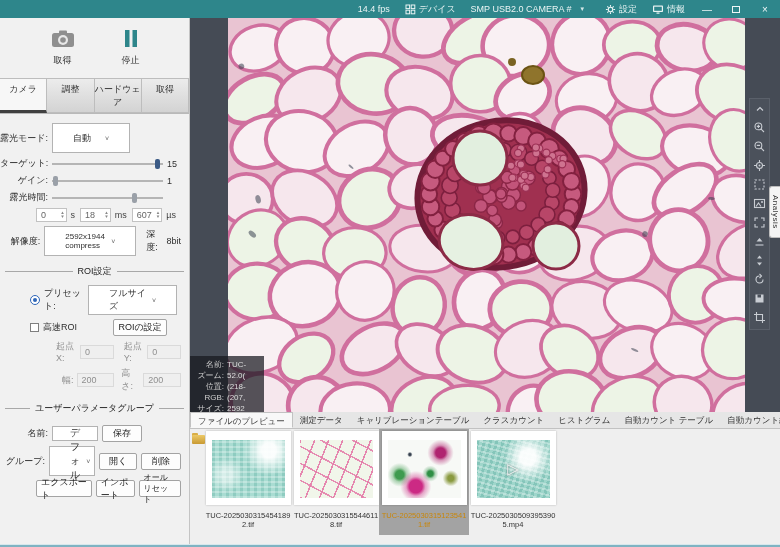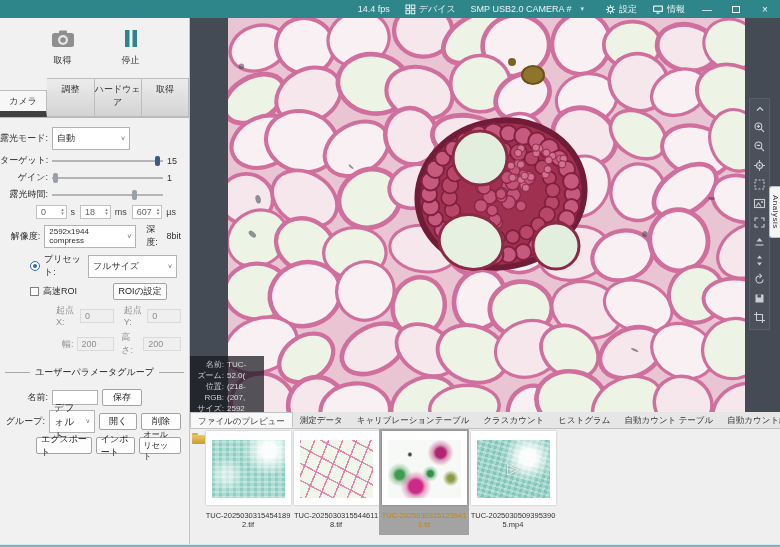--- a/index.html
+++ b/index.html
@@ -18,25 +18,25 @@
   .tb-icon svg { display:block; }
 
   
   .left-panel { position:absolute; left:0; top:18px; width:190px; height:529px;
     background:#f1f1f1; border-right:1px solid #c4c4c4; font-size:9px; color:#2e2e2e; }
   .capbtns { display:flex; justify-content:center; gap:46px; padding:11px 0 7px; }
   .capbtn { display:flex; flex-direction:column; align-items:center; gap:4px; cursor:default; }
   .ltabs { display:flex; margin-top:4px; border-bottom:1px solid #b9b9b9; }
   .ltab { flex:1; text-align:center; padding:4px 0 3px; background:linear-gradient(#ece往cec,#d3d3d3);
     background:linear-gradient(#ececec,#d3d3d3); border:1px solid #bdbdbd; border-left:none; color:#333; }
-  .ltab.active { background:#f7f7f7; border-bottom:6px solid #404040;margin-top:12px; }
+  .ltab.active { background:#f7f7f7; border-bottom:3px solid #404040; }
   .row { display:flex; align-items:center; margin:4px 8px 4px 0; }
   .lbl { width:48px; text-align:right; margin-right:4px; white-space:nowrap; }
-  .dd { background:#fff; border:1px solid #b3b3b3; height:23px; flex:0 0 auto;
-    display:flex; align-items:center; justify-content:space-between; padding:0 4px; }
+  .dd { background:#fff; border:1px solid #b3b3b3; height:30px; flex:0 0 auto;
+    display:flex; align-items:center; justify-content:space-between; padding:0 20px; }
   .dd .cv { font-size:7px; color:#666; margin-left:6px; }
   .dd.disabled { color:#a9a9a9; background:#f5f5f5; }
   .slider { position:relative; flex:1; height:11px; }
   .slider::before { content:""; position:absolute; left:0; right:0; top:5px; height:1.5px; background:#b5b5b5; }
   .sthumb { position:absolute; top:0.5px; width:5px; height:10px; border-radius:2px; background:#3b5a85; }
   .sthumb.gray { background:#9aa0a8; }
   .sval { width:14px; text-align:left; margin-left:4px; }
   .spin { background:#fff; border:1px solid #c2c2c2; height:14px; display:flex; align-items:center; padding:0 1px 0 4px; }
   .spin .num { text-align:left; }
   .spin .arr { display:flex; flex-direction:column; font-size:4.5px; color:#888; line-height:4px; margin-left:3px; }
@@ -257,20 +257,23 @@
         <span class="lbl">解像度:</span>
         <div class="dd" style="width:92px">
           <span style="font-size:8px">2592x1944 compress</span>
           <span class="cv">˅</span>
         </div>
         <span style="margin-left:10px">深度:</span>
         <span style="margin-left:3px">8bit</span>
       </div>
     </div>
 
+    <div class="sep">
+        <span>ROI設定</span>
+      </div>
 
     <div class="row" style="margin-left:30px;">
       <span class="radio sel"></span>
       <span style="width:44px">プリセット:</span>
       <div class="dd" style="flex:1; margin-right:4px">
         <span>フルサイズ</span>
         <span class="cv">˅</span>
       </div>
     </div>
     <div class="row" style="margin-left:30px;">

